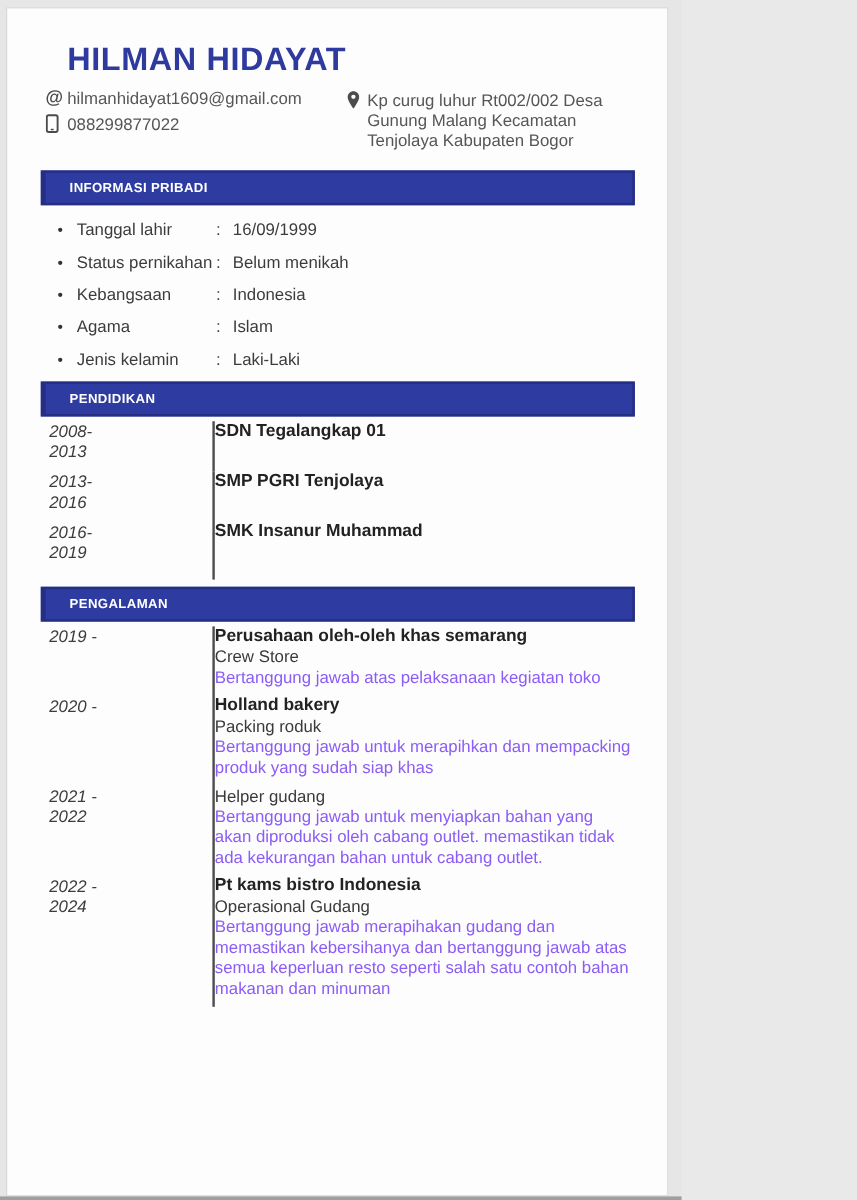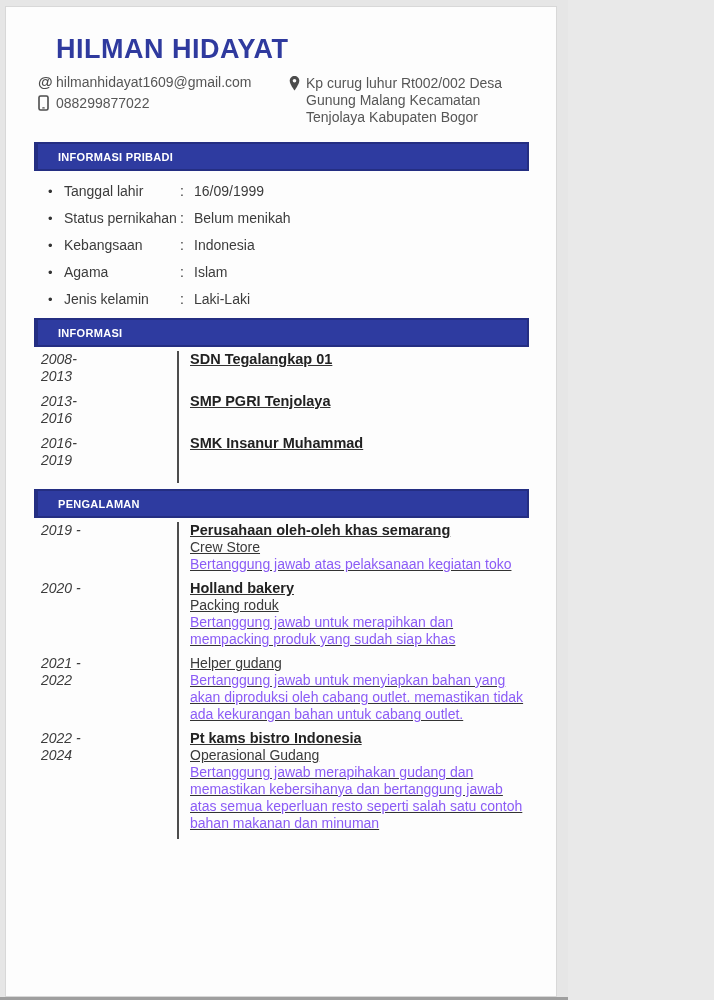--- a/index.html
+++ b/index.html
@@ -103,25 +103,23 @@
   .t-date {
     padding-left: 7px;
     font-style: italic;
     font-size: 14px;
     line-height: 17px;
     color: #3c3c3c;
     white-space: pre-line;
   }
   .t-content {
     border-left: 2px solid #4d4d4d;
-    padding-left: 11px;
     font-size: 14px;
     line-height: 17px;
     color: #333333;
-    text-decoration: underline;
   }
   .edu .t-content { min-height: 42px; }
   .edu .t-entry:last-child .t-content { min-height: 48px; }
   .school, .company { font-weight: bold; color: #222222; font-size: 14.5px; }
   .exp .t-content { padding-bottom: 7px; padding-right: 2px; }
   .role { color: #3a3a3a; }
   .description { color: #8b5cf6; }
 </style>
 </head>
 <body>
@@ -197,21 +195,21 @@
         <li class="info-row">
           <span></span>
             <span class="bullet">•</span>
           <span class="info-label">Jenis kelamin</span>
           <span class="info-colon">:</span>
           <span class="info-value">Laki-Laki</span>
         </li>
       </ul>
 
       <div class="banner">
-        <span>INFORMASI</span>
+        <span>PENDIDIKAN</span>
       </div>
 
       <div class="timeline edu">
         <div class="t-entry">
           <div class="t-date">2008-
 2013</div>
           <div class="t-content">
             <div class="school">SDN Tegalangkap 01</div>
           </div>
         </div>

